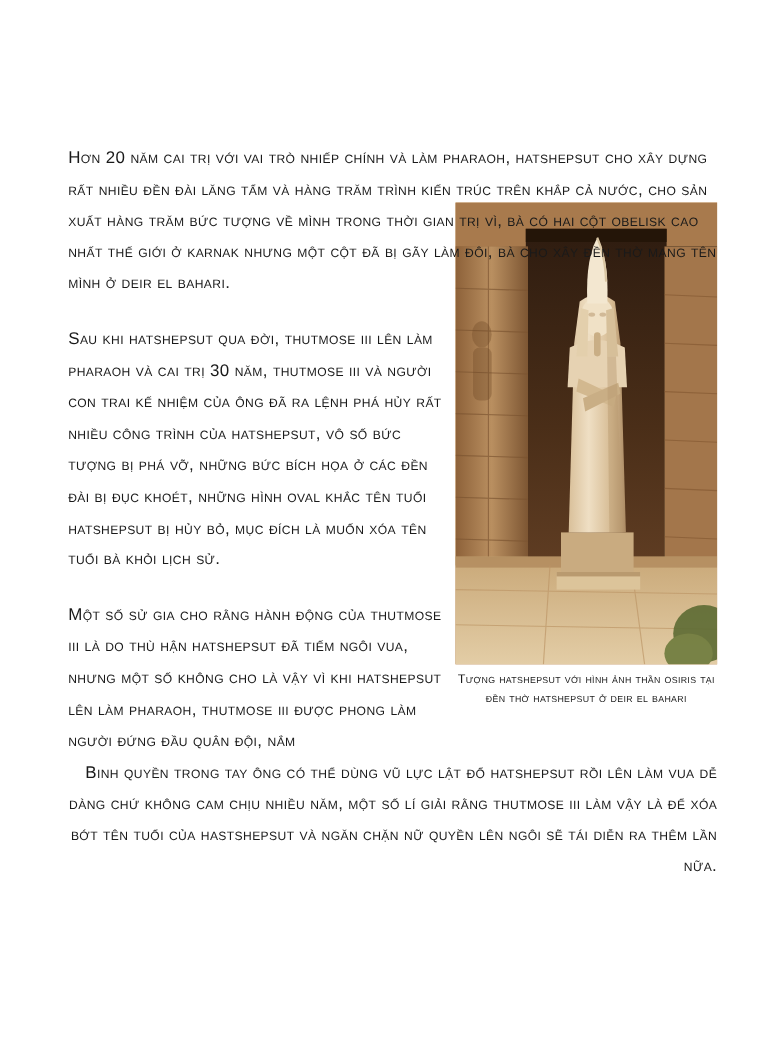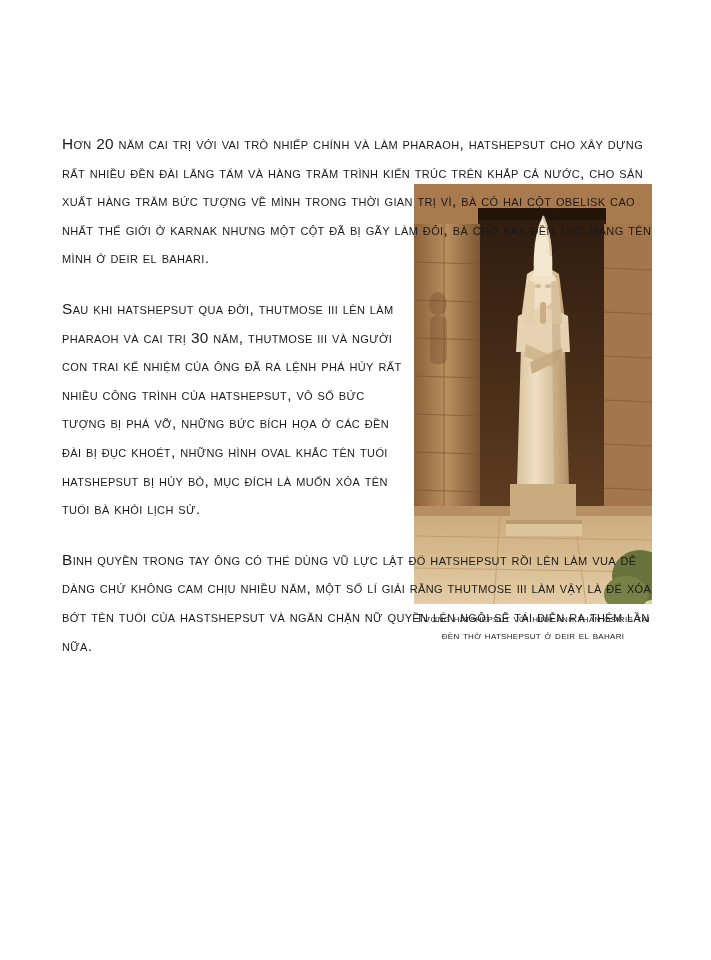--- a/index.html
+++ b/index.html
@@ -44,21 +44,21 @@
     text-transform: uppercase;
   }
   
   .p1 { width: 590px; margin-top: 48px; }
 
   
   .p2 { width: 345px; }
   .p3 { width: 345px; margin-bottom: 0; }
 
   
-  .p4 { width: 590px; margin-top: 17px; }
+  .p4 { width: 590px; margin-top: 0; text-align: right; }
 
   .figure {
     position: absolute;
     left: 414px;
     top: 184px;
     width: 238px;
   }
   .photo {
     width: 238px;
     height: 420px;
@@ -195,16 +195,17 @@
 
         <path d="M146 140 L152 300 L140 300 L138 140 Z" fill="#b99a6f" opacity="0.45"></path>
       </svg>
     </div>
     <div class="caption">Tượng Hatshepsut với hình ảnh thần Osiris tại đền thờ Hatshepsut ở Deir el Bahari</div>
   </div>
 
   <div class="content">
     <p class="para p1">Hơn 20 năm cai trị với vai trò nhiếp chính và làm pharaoh, Hatshepsut cho xây dựng rất nhiều đền đài lăng tẩm và hàng trăm trình kiến trúc trên khắp cả nước, cho sản xuất hàng trăm bức tượng về mình trong thời gian trị vì, bà có hai cột obelisk cao nhất thế giới ở Karnak nhưng một cột đã bị gãy làm đôi, bà cho xây đền thờ mang tên mình ở Deir el Bahari.</p>
     <p class="para p2">Sau khi Hatshepsut qua đời, Thutmose III lên làm pharaoh và cai trị 30 năm, Thutmose III và người con trai kế nhiệm của ông đã ra lệnh phá hủy rất nhiều công trình của Hatshepsut, vô số bức tượng bị phá vỡ, những bức bích họa ở các đền đài bị đục khoét, những hình oval khắc tên tuổi Hatshepsut bị hủy bỏ, mục đích là muốn xóa tên tuổi bà khỏi lịch sử.</p>
+    <p class="para p3">Một số sử gia cho rằng hành động của Thutmose III là do thù hận Hatshepsut đã tiếm ngôi vua, nhưng một số không cho là vậy vì khi Hatshepsut lên làm pharaoh, Thutmose III được phong làm người đứng đầu quân đội, nắm</p>
     <p class="para p4">binh quyền trong tay ông có thể dùng vũ lực lật đổ Hatshepsut rồi lên làm vua dễ dàng chứ không cam chịu nhiều năm, một số lí giải rằng Thutmose III làm vậy là để xóa bớt tên tuổi của Hastshepsut và ngăn chặn nữ quyền lên ngôi sẽ tái diễn ra thêm lần nữa.</p>
   </div>
 
 </div>
 
 </body></html>

